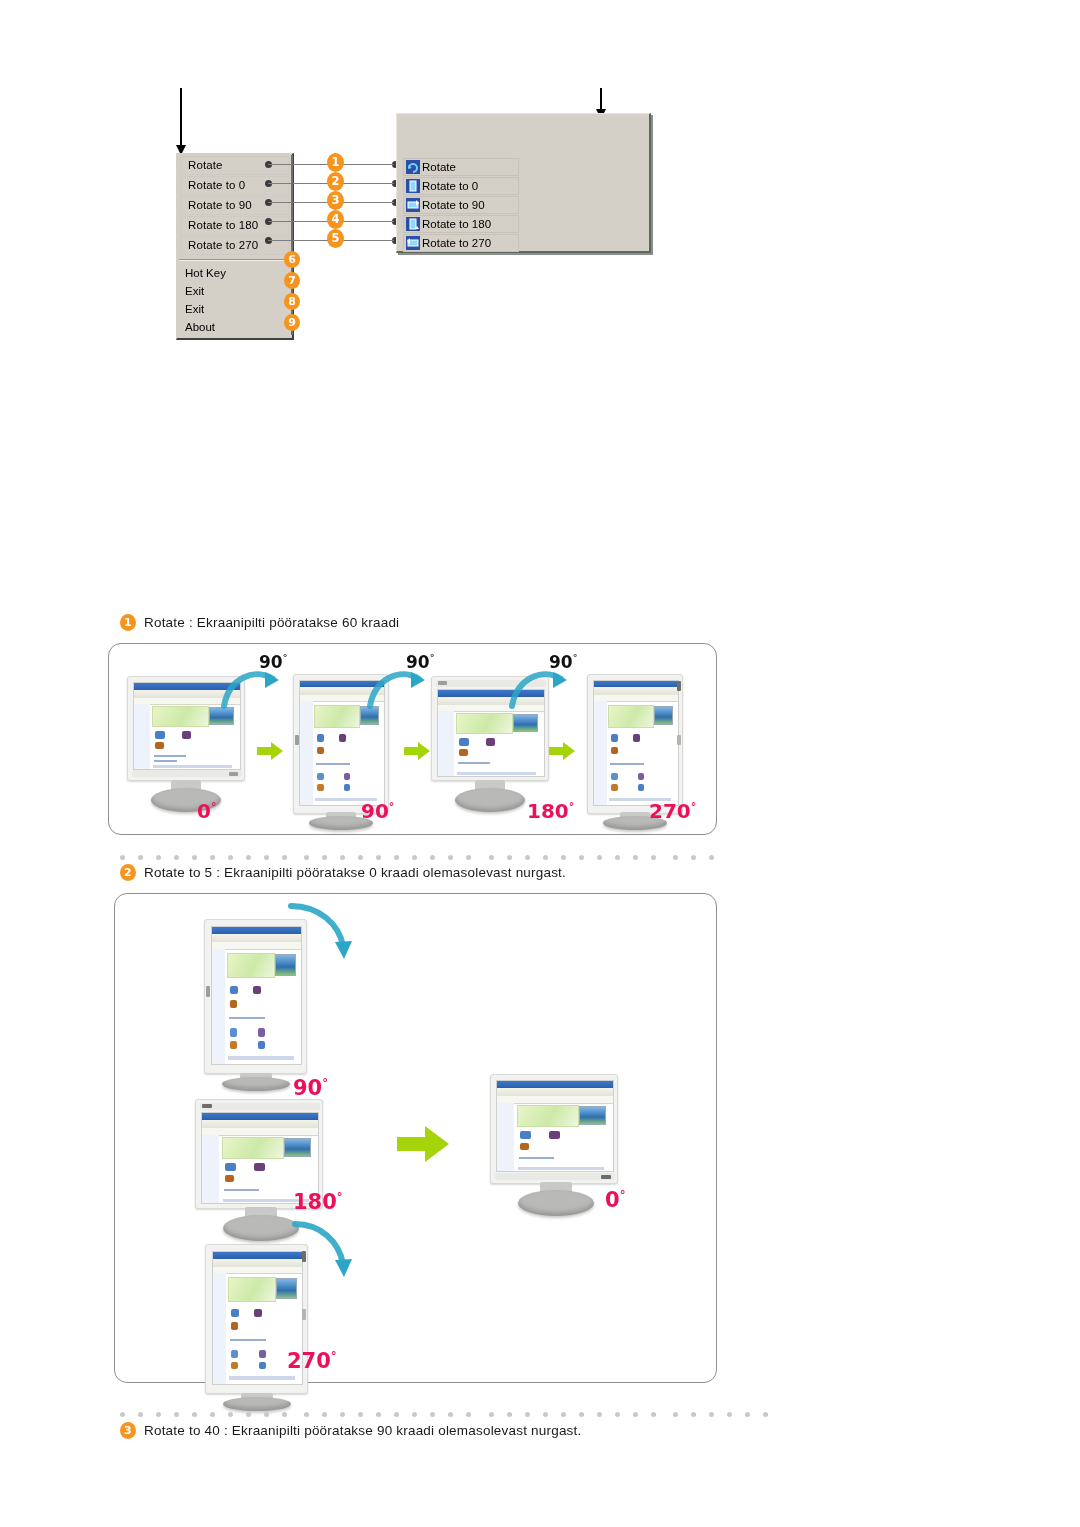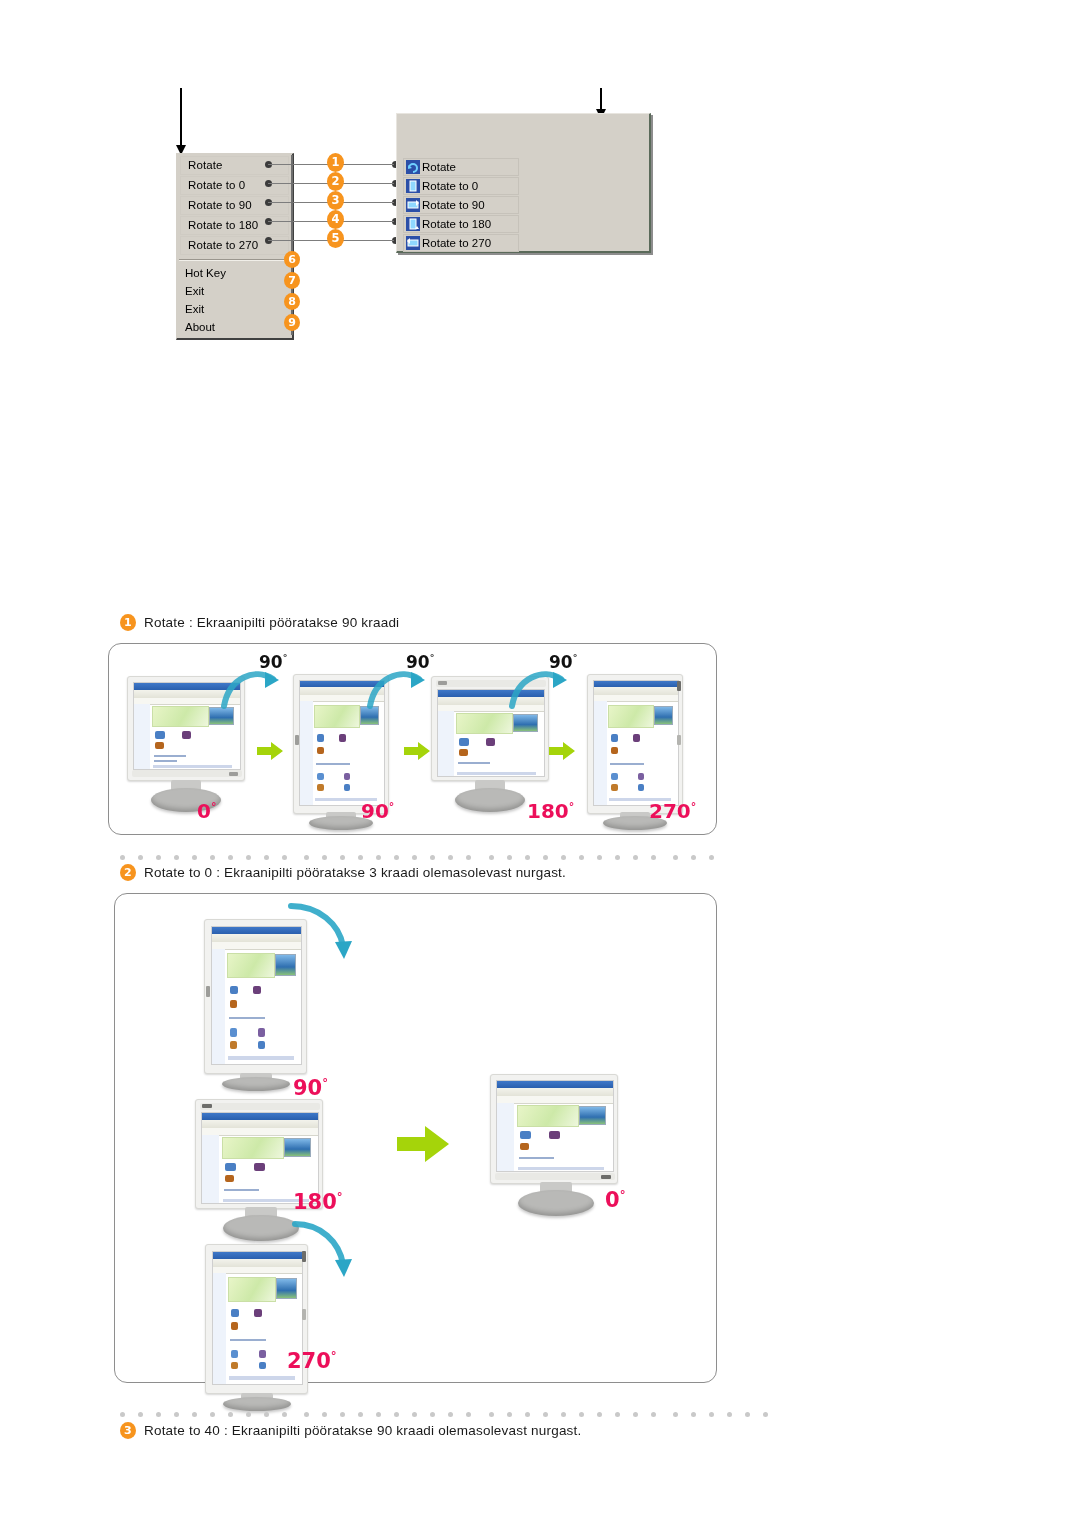--- a/index.html
+++ b/index.html
@@ -255,21 +255,21 @@
           <rect x="2" y="4" width="10" height="6" fill="#8fd8ff" stroke="#ffffff" stroke-width="1"></rect>
           <path d="M4 2 L1 5 L4 8 Z" fill="#ffffff"></path>
         </svg>
       </span>
       <span>Rotate to 270</span>
     </div>
   </div>
 </div>
 
 <div class="caption" style="left:120px;top:614px;">
-  <span class="cnum">1</span><span>Rotate :  Ekraanipilti pööratakse 90 kraadi</span>
+  <span class="cnum">1</span><span>Rotate :  Ekraanipilti pööratakse 60 kraadi</span>
 </div>
 
 <div class="figbox" style="left:108px;top:643px;width:609px;height:192px;">
 
   <div class="monitor" style="left:18px;top:32px;width:125px;height:140px;">
     <div class="mon-bezel" style="width:118px;height:105px;padding:4px;">
       <div class="mon-screen" style="left:5px;top:5px;width:108px;height:88px;">
         <div class="bw">
           <div class="bw-title"></div>
           <div class="bw-tool"></div>
@@ -422,21 +422,21 @@
 </div>
 
 <div class="dotsep" style="left:120px;top:846px;width:600px;white-space:nowrap;">
   <span></span><span></span><span></span><span></span><span></span><span></span><span></span><span></span><span></span><span></span>
   <span></span><span></span><span></span><span></span><span></span><span></span><span></span><span></span><span></span><span></span>
   <span></span><span></span><span></span><span></span><span></span><span></span><span></span><span></span><span></span><span></span>
   <span></span><span></span><span></span>
 </div>
 
 <div class="caption" style="left:120px;top:864px;">
-  <span class="cnum">2</span><span>Rotate to 0 : Ekraanipilti pööratakse 3 kraadi olemasolevast nurgast.</span>
+  <span class="cnum">2</span><span>Rotate to 5 : Ekraanipilti pööratakse 0 kraadi olemasolevast nurgast.</span>
 </div>
 
 <div class="figbox" style="left:114px;top:893px;width:603px;height:490px;">
 
   <div class="monitor" style="left:83px;top:25px;width:115px;height:165px;">
     <div class="mon-bezel" style="left:6px;width:103px;height:155px;padding:4px;">
       <div class="mon-screen" style="left:6px;top:6px;width:91px;height:139px;">
         <div class="bw">
           <div class="bw-title" style="height:5%;"></div>
           <div class="bw-tool" style="top:5%;height:6%;"></div>

